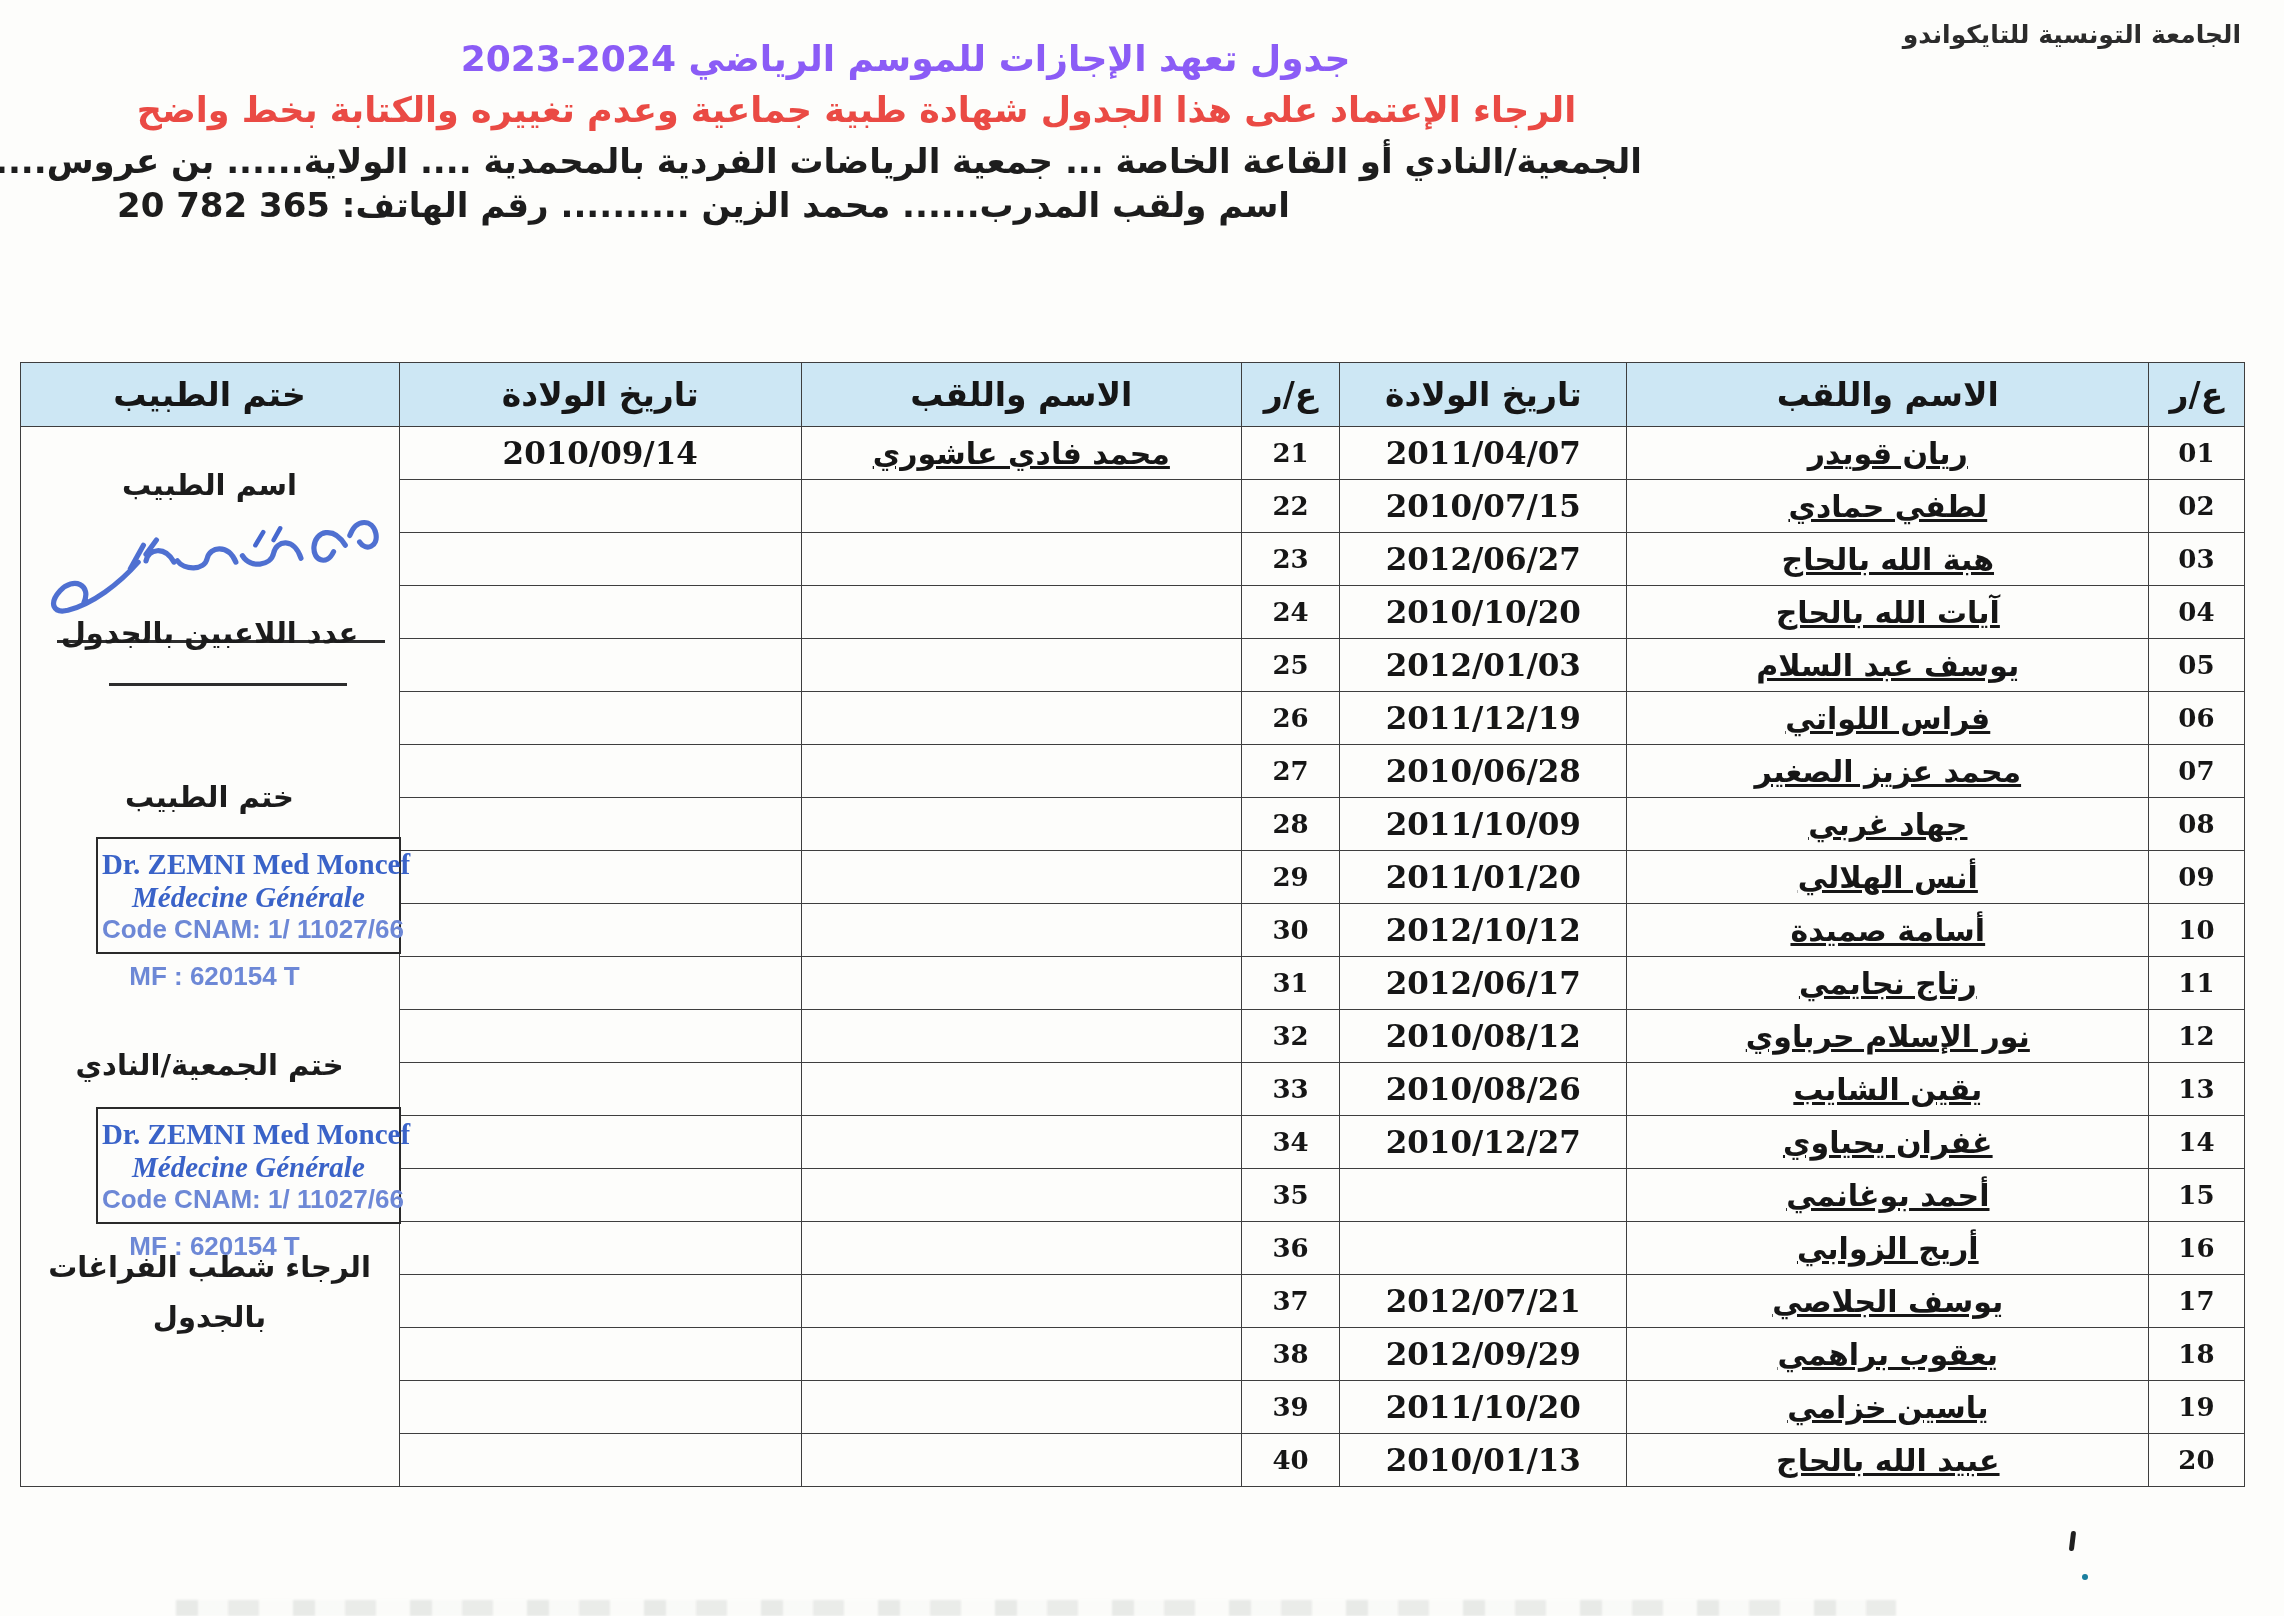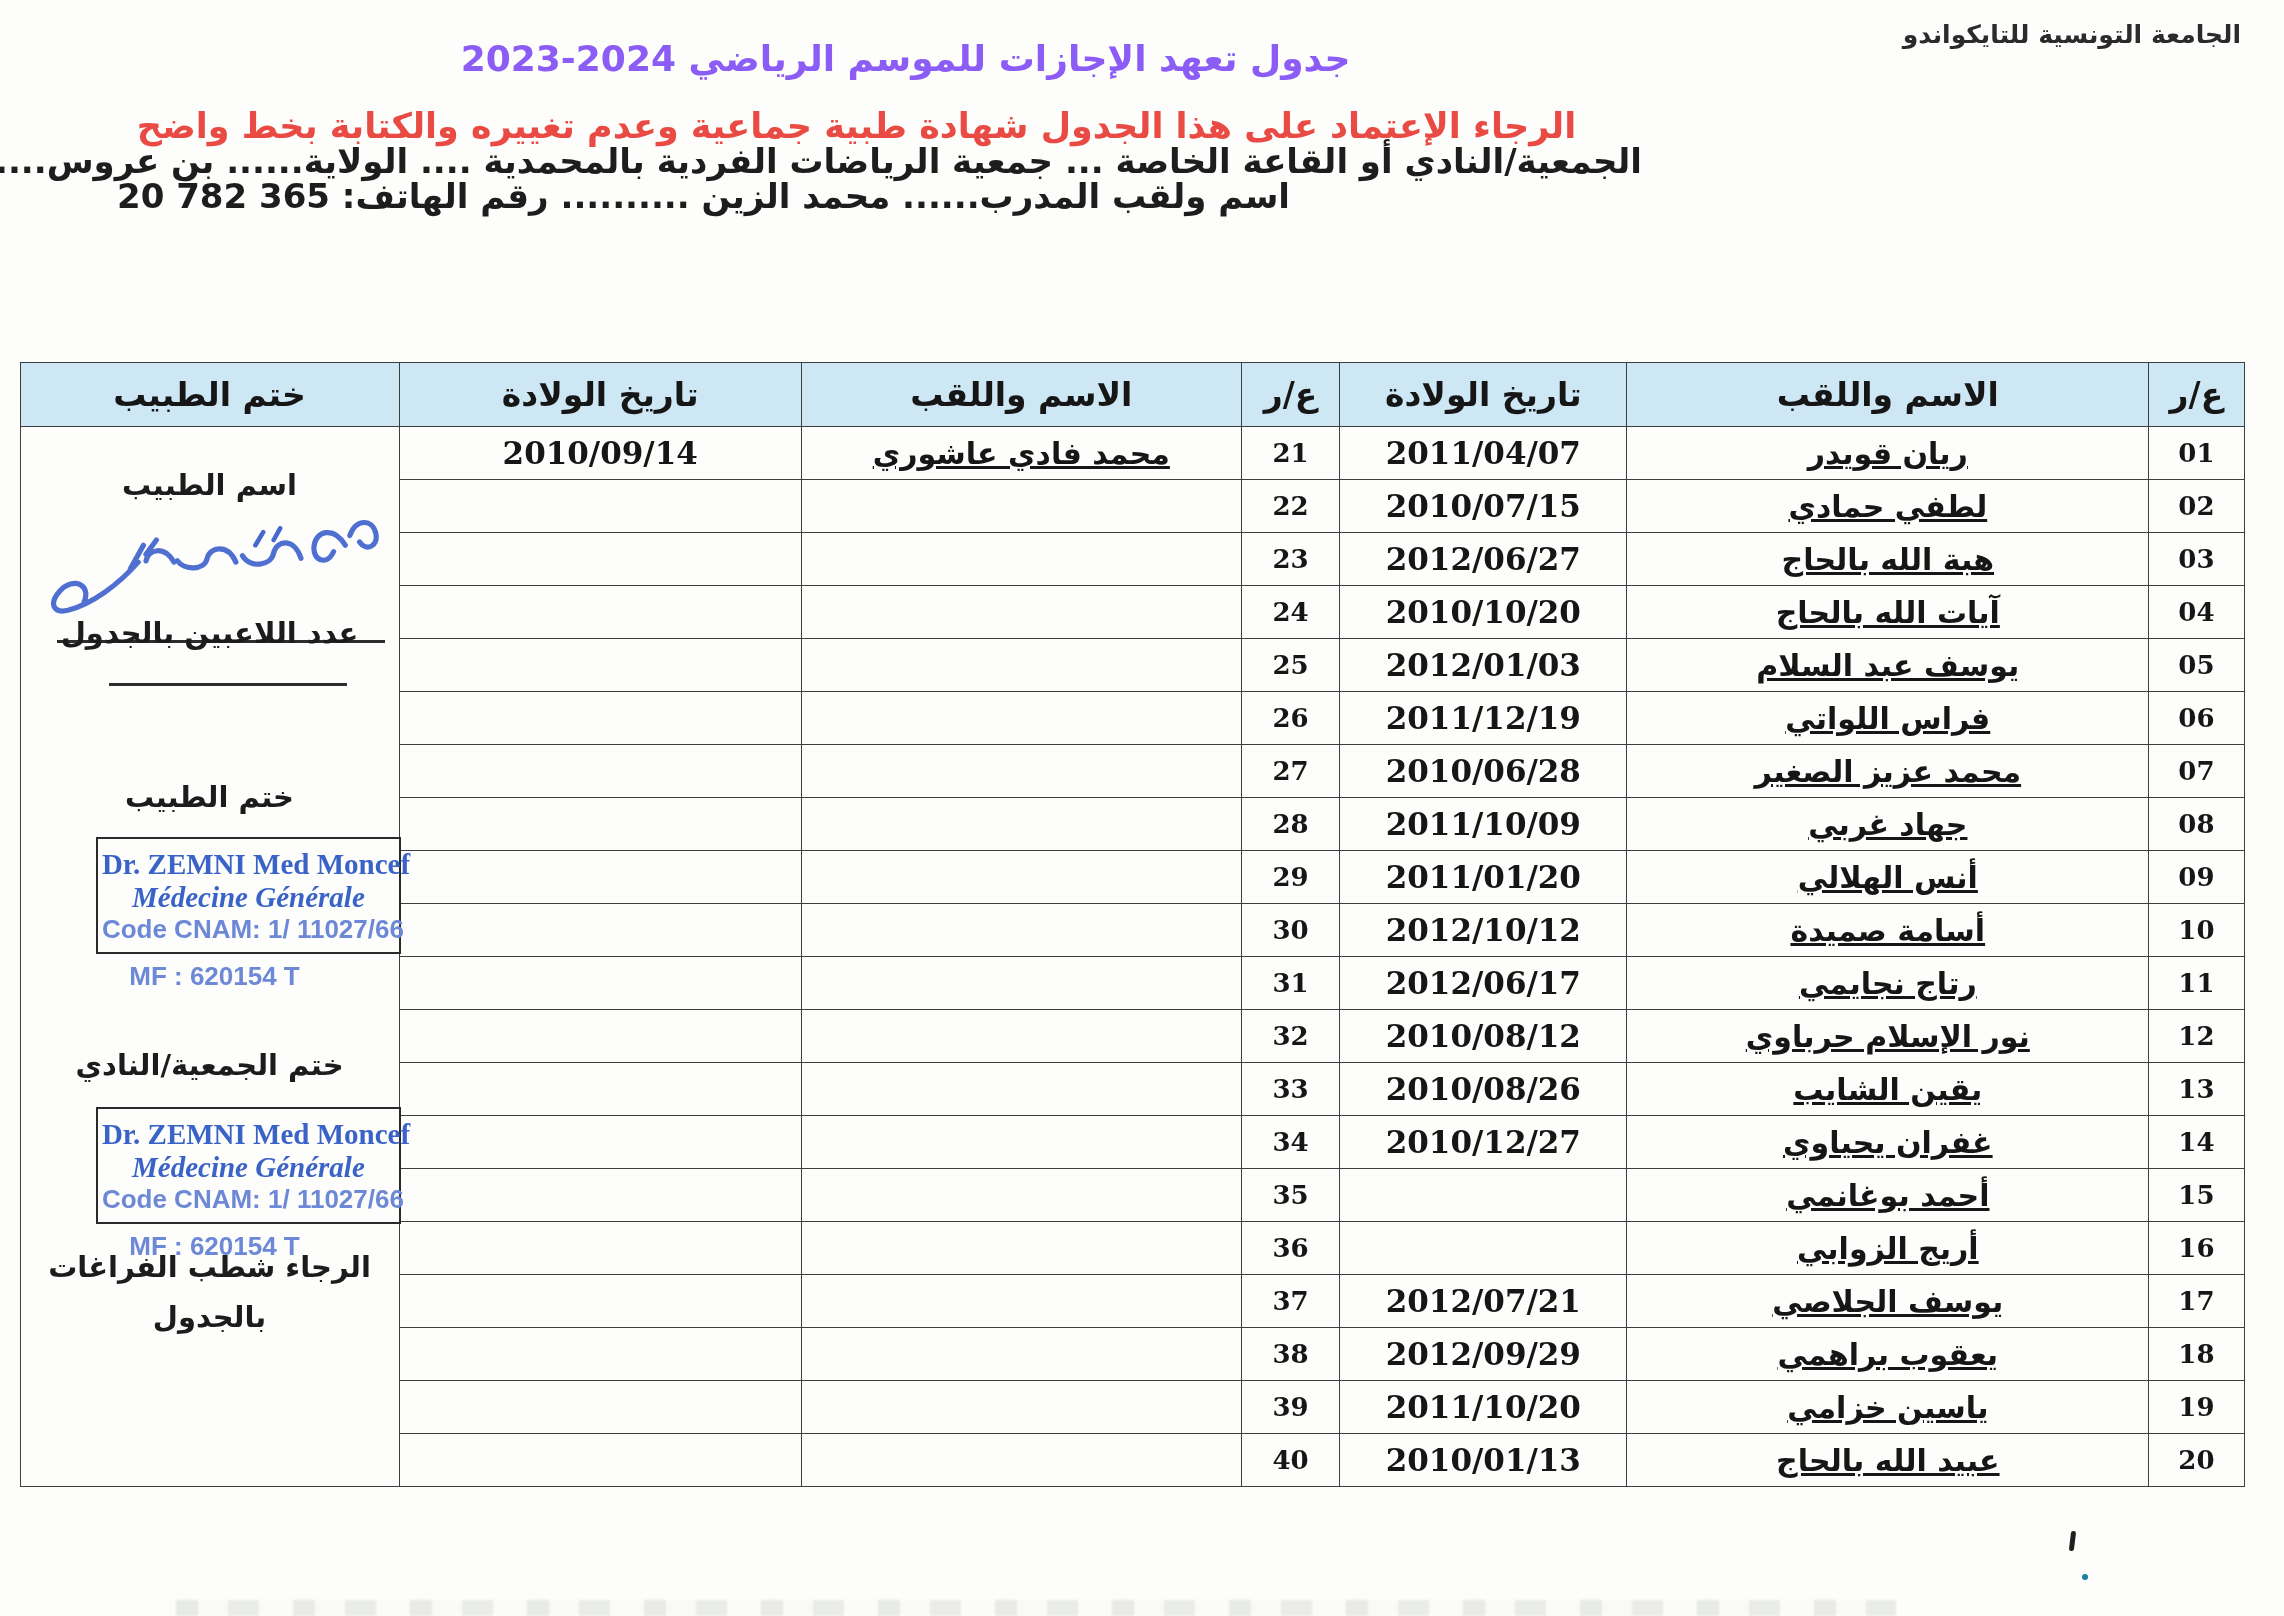--- a/index.html
+++ b/index.html
@@ -8,21 +8,21 @@
     font-family:"DejaVu Sans", sans-serif; color:#161616; overflow:hidden;
   }
   .org-line{
     position:absolute; top:19.5px; right:43px; width:782px;
     text-align:right; font-size:25px; font-weight:bold; color:#2b2b2b;
   }
   .hline{position:absolute; left:0; text-align:center; font-weight:bold; white-space:nowrap;}
   .title-line{top:38px;  width:1811px; font-size:36px; color:#8b5cf6;}
   .red-line  {top:90px; width:1713px; font-size:35px;}
   .club-line {top:141px; width:1642px; font-size:34px; color:#1d1d1d;}
-  .coach-line{top:176px; width:1407px; font-size:34px; color:#1d1d1d;}
+  .coach-line{top:185px; width:1407px; font-size:34px; color:#1d1d1d;}
 
   table.roster{
     position:absolute; left:19.5px; top:362px; width:2225px;
     border-collapse:collapse; table-layout:fixed; direction:rtl;
   }
   table.roster th, table.roster td{
     border:1.3px solid #3e3e3e; padding:0; text-align:center; vertical-align:middle;
     overflow:hidden;
   }
   table.roster thead th{height:63px; font-size:33px; font-weight:bold;}
@@ -64,21 +64,21 @@
   .speck-b{position:absolute; left:2082px; top:1574px; width:5.9px; height:5.9px;
     background:#1b7f9e; border-radius:50%;}
 </style>
 </head>
 <body>
 
 <div class="page">
 
   <div class="org-line">الجامعة التونسية للتايكواندو</div>
   <div class="hline title-line">جدول تعهد الإجازات للموسم الرياضي 2024-2023</div>
-  <div class="hline red-line" id="redLine" style="color: rgb(234, 74, 68); margin-top: 16px;">الرجاء الإعتماد على هذا الجدول شهادة طبية جماعية وعدم تغييره والكتابة بخط واضح</div>
+  <div class="hline red-line" id="redLine" style="color: rgb(234, 74, 68);">الرجاء الإعتماد على هذا الجدول شهادة طبية جماعية وعدم تغييره والكتابة بخط واضح</div>
   <div class="hline club-line">الجمعية/النادي أو القاعة الخاصة ... جمعية الرياضات الفردية بالمحمدية .... الولاية...... بن عروس......</div>
   <div class="hline coach-line">اسم ولقب المدرب...... محمد الزين .......... رقم الهاتف: 365 782 20</div>
 
   <table class="roster">
     <thead>
       <tr>
         <th style="width: 4.25%; background: rgb(205, 231, 244);">ع/ر</th>
         <th style="width: 23.5%; background: rgb(205, 231, 244);">الاسم واللقب</th>
         <th style="width: 12.9%; background: rgb(205, 231, 244);">تاريخ الولادة</th>
         <th style="width: 4.4%; background: rgb(205, 231, 244);">ع/ر</th>

